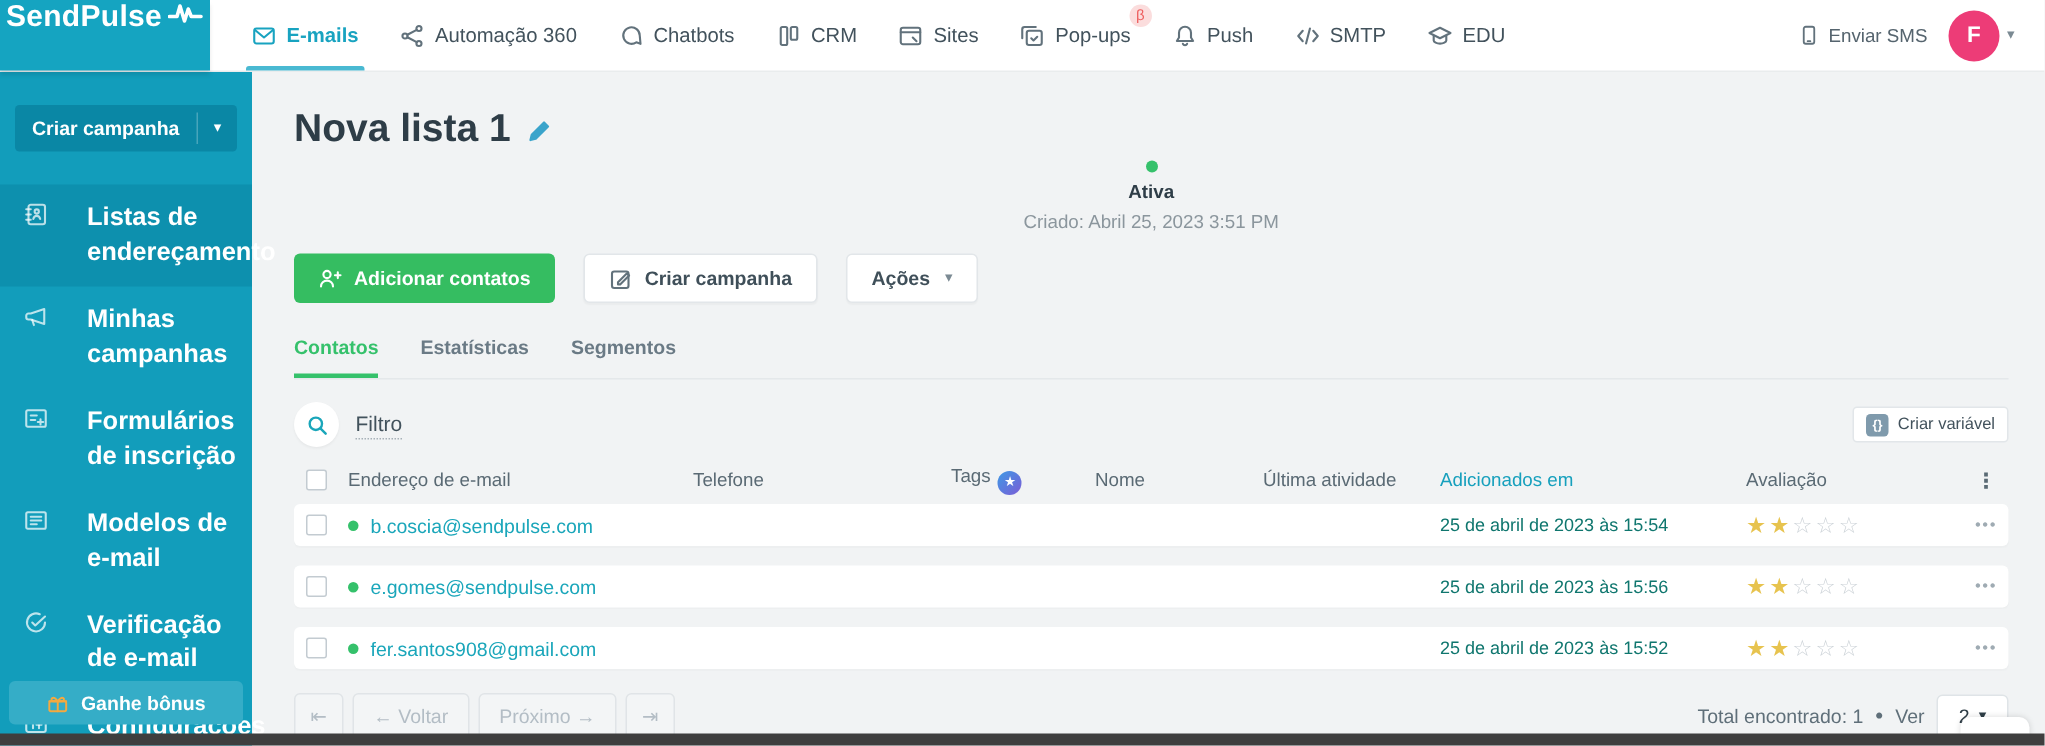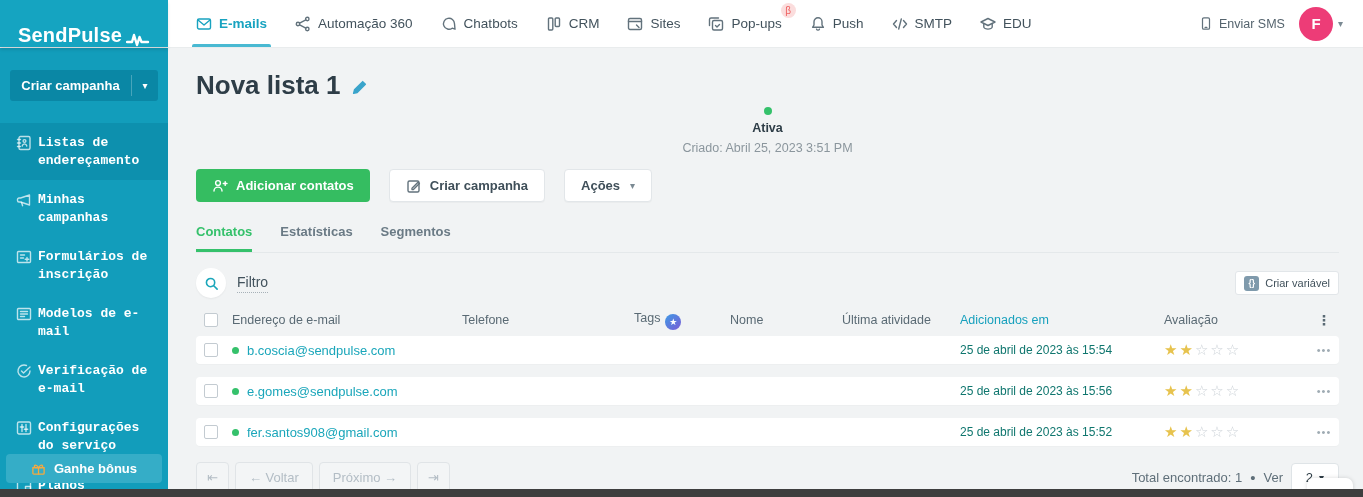--- a/index.html
+++ b/index.html
@@ -1,42 +1,42 @@
 <!DOCTYPE html>
 <html><head>
 <meta charset="utf-8">
 <style>
   * { margin:0; padding:0; box-sizing:border-box; }
   html,body { width:1363px; height:497px; overflow:hidden; }
   body { font-family:"Liberation Sans","DejaVu Sans",sans-serif; background:#f1f3f4; color:#3f4f59; }
 
   
   .topbar { position:absolute; top:0; left:0; right:0; height:48px; background:#fff; display:flex; align-items:stretch; border-bottom:1px solid #e9eced; z-index:10; }
-  .logo { width:168px; background:#15a4c1; color:#fff; display:flex; align-items:flex-end; justify-content:center; gap:4px; font-size:20px; font-weight:700; letter-spacing:.2px; box-shadow:0 3px 3px rgba(0,0,0,.10); }
+  .logo { width:140px; background:#15a4c1; color:#fff; display:flex; align-items:flex-start; justify-content:center; gap:4px; font-size:20px; font-weight:700; letter-spacing:.2px; box-shadow:0 3px 3px rgba(0,0,0,.10); }
   .topnav { display:flex; align-items:center; gap:28px; margin-left:28px; }
   .nav-item { position:relative; display:flex; align-items:center; gap:7px; font-size:13.5px; color:#42525c; height:100%; cursor:pointer; }
   .nav-item svg { stroke:#62727c; }
   .nav-item.active { color:#18a3c0; font-weight:700; }
   .nav-item.active svg { stroke:#18a3c0; }
   .nav-item.active::after { content:""; position:absolute; left:-4px; right:-4px; bottom:0; height:3px; background:#49b9d2; border-radius:2px 2px 0 0; }
   .beta-badge { position:absolute; top:3px; right:-14px; width:15px; height:15px; border-radius:50%; background:#fbdddd; color:#ee5f5f; font-size:10px; display:flex; align-items:center; justify-content:center; }
   .topbar-right { margin-left:auto; display:flex; align-items:center; gap:14px; padding-right:20px; }
   .sms-link { display:flex; align-items:center; gap:6px; font-size:12.5px; color:#55646e; cursor:pointer; }
   .avatar-wrap { display:flex; align-items:center; gap:5px; cursor:pointer; }
   .avatar { width:34px; height:34px; border-radius:50%; background:#ed3c77; color:#fff; font-size:15px; font-weight:700; display:flex; align-items:center; justify-content:center; }
   .caret { font-size:10px; color:#7b8a93; line-height:1; }
 
   
   .sidebar { position:absolute; top:48px; left:0; bottom:0; width:168px; background:#129dbb; z-index:5; }
   .create-btn { margin:22px 10px 0 10px; height:31px; background:#0a87a5; border-radius:3px; display:flex; align-items:stretch; color:#fff; font-size:13px; font-weight:700; cursor:pointer; }
   .create-btn .lbl { flex:1; display:flex; align-items:center; justify-content:center; }
   .create-btn .split { width:1px; background:rgba(255,255,255,.25); margin:5px 0; }
   .create-btn .dd { width:26px; display:flex; align-items:center; justify-content:center; font-size:10px; }
   .side-menu { margin-top:22px; }
-  .side-item { display:flex; padding:11px 10px 11px 16px; gap:6px; color:#fff; font-size:13px; font-weight:700; line-height:1.35; cursor:pointer;font-family:Liberation Mono, monospace; }
+  .side-item { display:flex; padding:11px 10px 11px 16px; gap:26px; color:#fff; font-size:17px; font-weight:700; line-height:1.35; cursor:pointer; }
   .side-item svg { flex:0 0 16px; margin-top:1px; stroke:rgba(255,255,255,.72); }
   .side-item.active { background:#0d90ae; }
   .bonus-pill { position:absolute; left:6px; right:6px; bottom:14px; height:29px; background:#35adc7; border-radius:4px; display:flex; align-items:center; justify-content:center; gap:8px; color:#fff; font-size:13px; font-weight:700; cursor:pointer; }
 
   
   .main { position:absolute; top:48px; left:168px; right:0; bottom:0; padding:22px 24px 0 28px; background:#f1f3f4; }
   .title-row { display:flex; align-items:center; gap:10px; }
   .page-title { font-size:26px; font-weight:600; color:#2e3d47; }
   .edit-pencil { cursor:pointer; margin-top:4px; }
   .status-row { display:flex; align-items:center; gap:6px; margin-top:6px; font-size:12.5px;flex-direction:column; }

